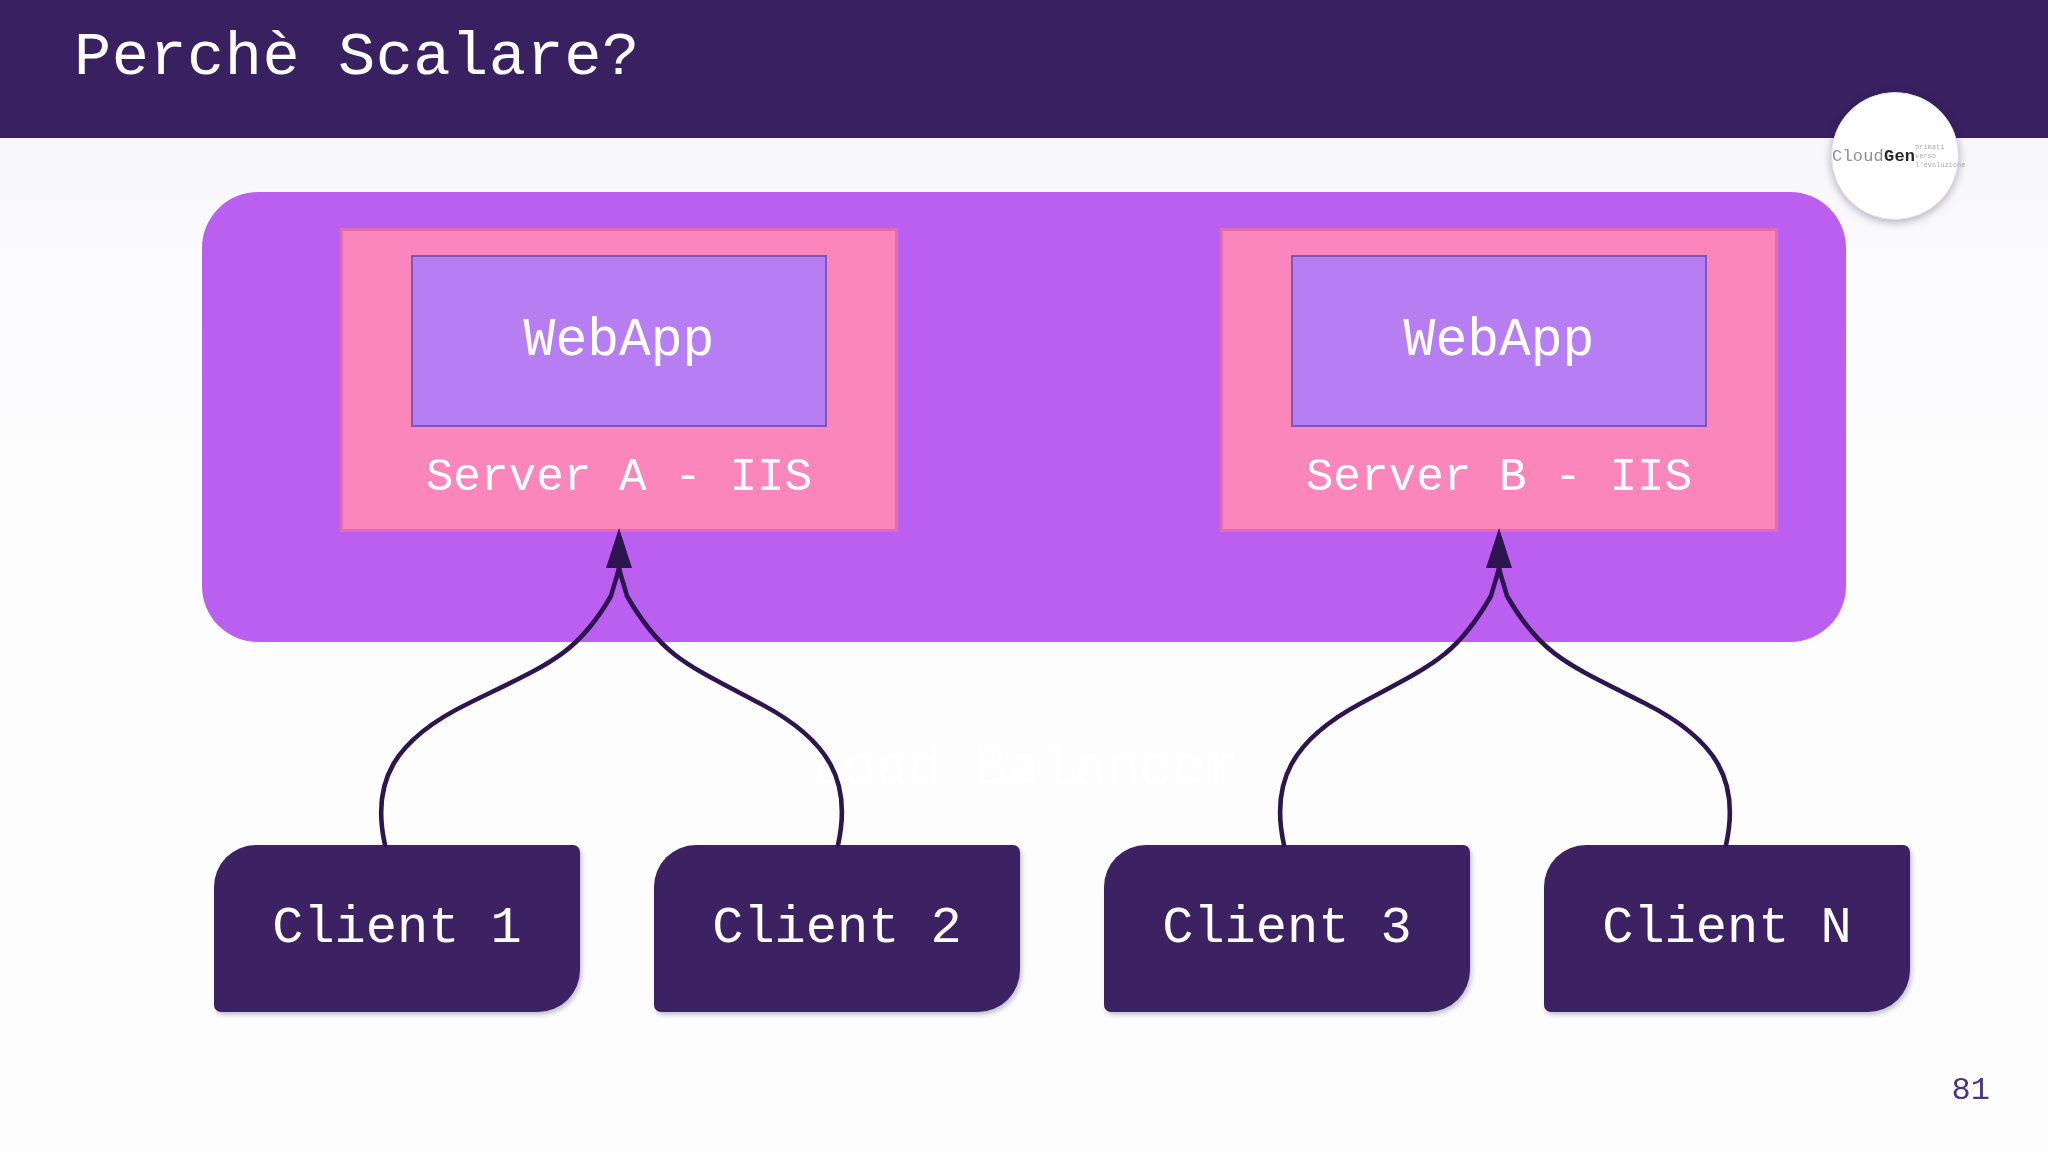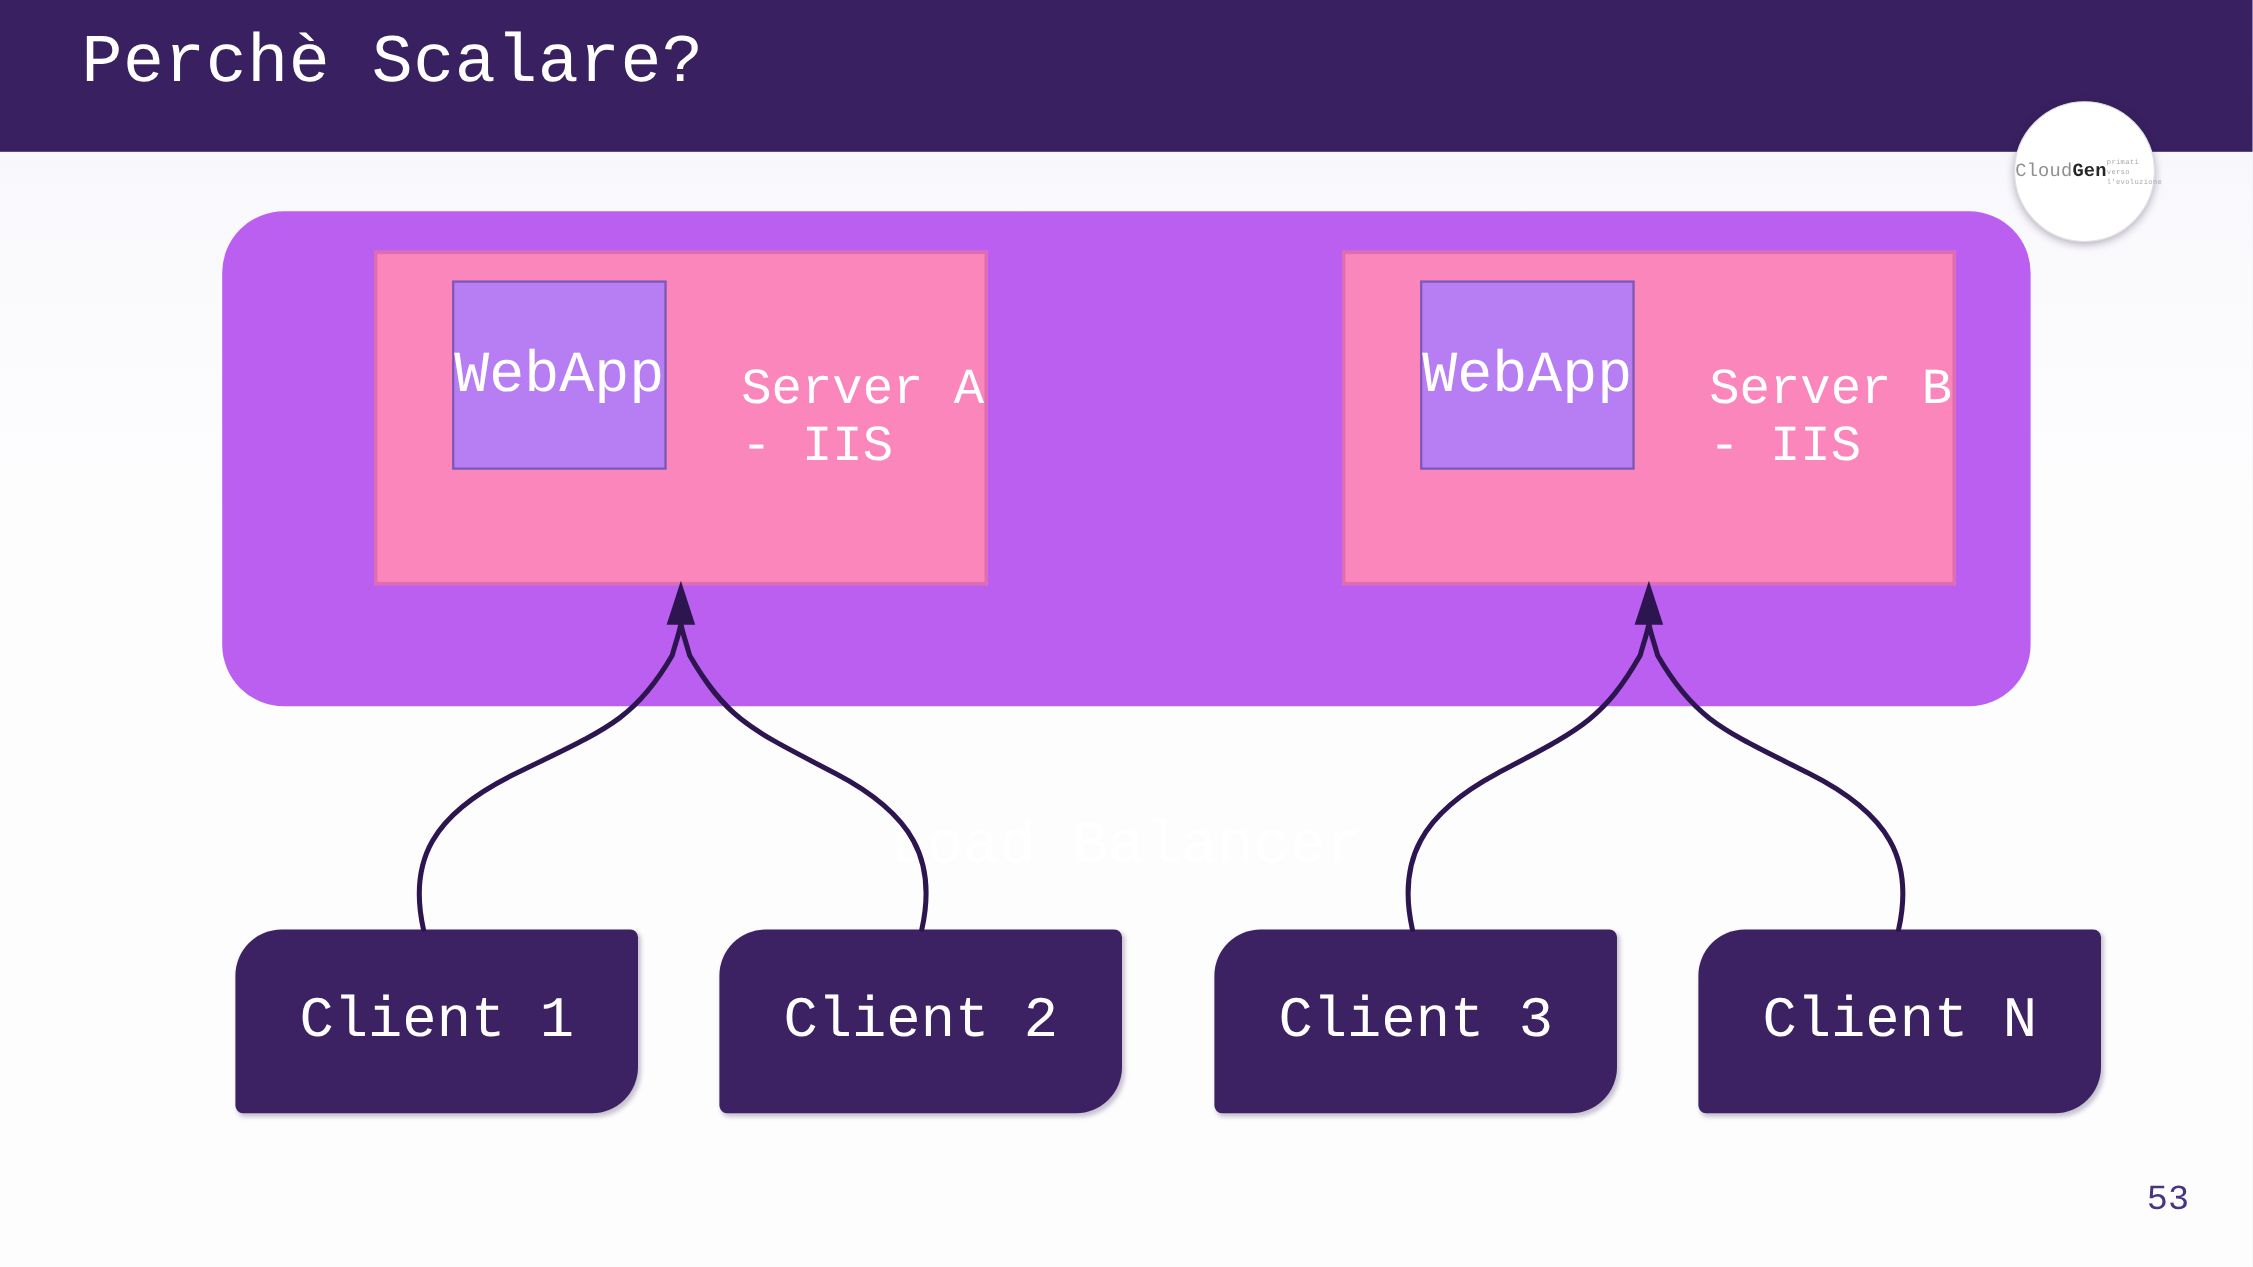--- a/index.html
+++ b/index.html
@@ -35,21 +35,21 @@
     background:var(--c-container,#ba5ff0); border-radius:56px; z-index:1;
   }
   .lb-label{
     position:absolute; left:0; top:550px; width:100%; text-align:center;
     font-size:55px; line-height:56px; color:#ffffff;
   }
   
   .server-box{
     position:absolute; top:228px; width:558px; height:304px;
     background:var(--c-server,#fa86bc); border:3px solid var(--c-server-border,#e06db2);
-    box-sizing:border-box; z-index:2; display:flex; flex-direction:row;
+    box-sizing:border-box; z-index:2; display:flex; flex-direction:column;
   }
   .server-a{left:340px;} .server-b{left:1220px;}
   .webapp{
     margin:24px 68px 0 68px; height:172px;
     background:var(--c-webapp,#b77df2); border:2px solid var(--c-webapp-border,#7e57b5);
     box-sizing:border-box; display:flex; align-items:center; justify-content:center;
     font-size:53px; color:#ffffff;
   }
   .server-label{
     flex:1; display:flex; align-items:center; justify-content:center;
@@ -122,15 +122,15 @@
       <path d="M 1726 845 C 1740 782, 1718 740, 1644.28 703 C 1567.1 664, 1541 655, 1507 596 C 1502 578, 1499 571, 1499 566" fill="none" stroke="#2d1650" stroke-width="4.6" stroke-linecap="round"></path>
       <polygon points="619,528 606,568 632,568" fill="#2d1650"></polygon>
       <polygon points="1499,528 1486,568 1512,568" fill="#2d1650"></polygon>
     </svg>
 
   <div class="client client-1">Client 1</div>
   <div class="client client-2">Client 2</div>
   <div class="client client-3">Client 3</div>
   <div class="client client-n">Client N</div>
 
-  <div class="page-number">53</div>
+  <div class="page-number">81</div>
 
 </div>
 
 </body></html>

